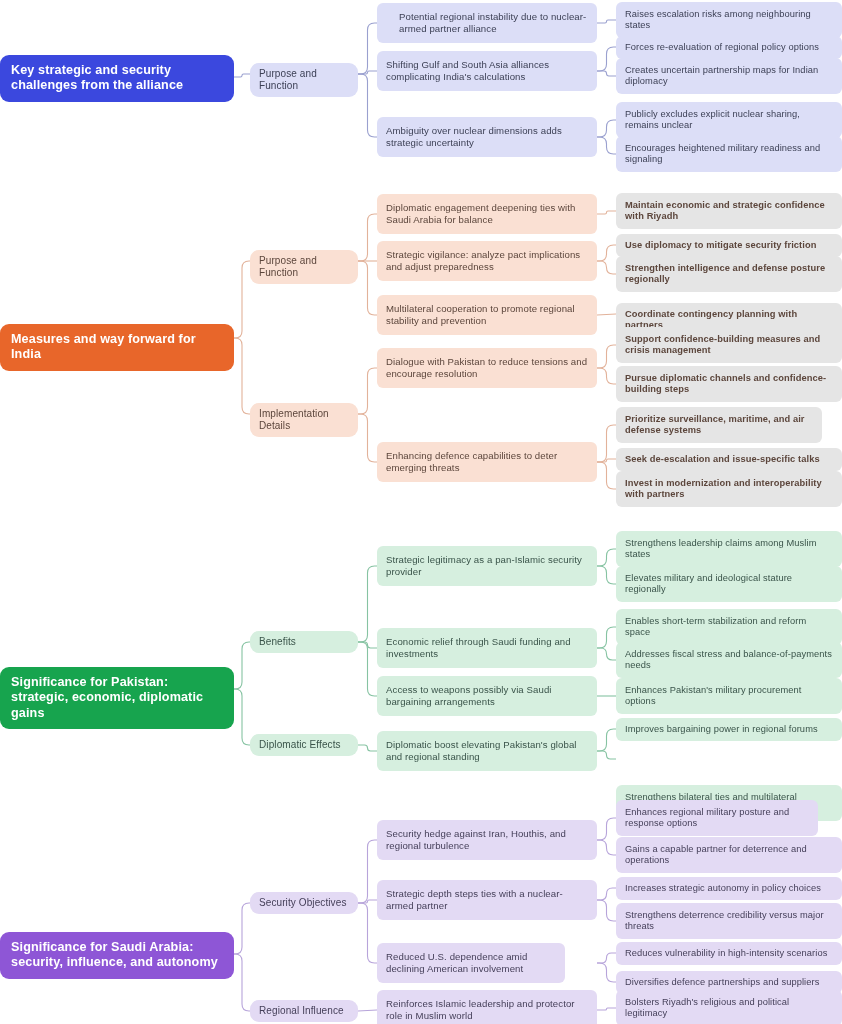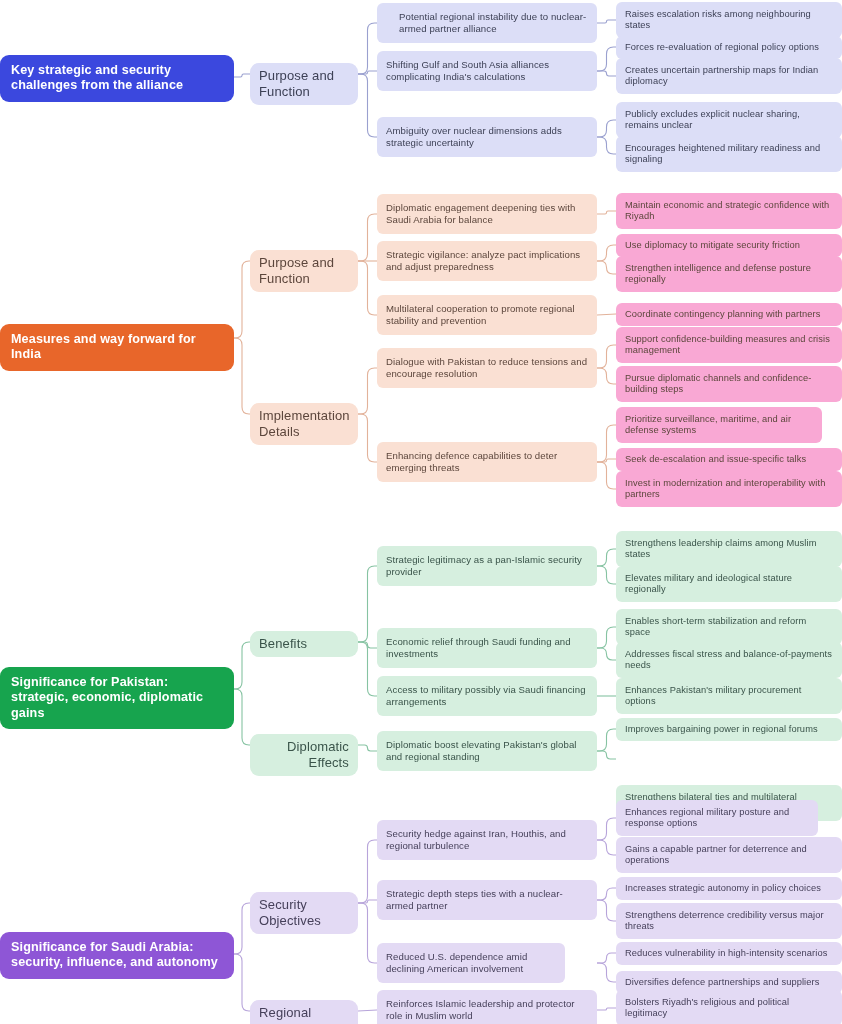--- a/index.html
+++ b/index.html
@@ -33,21 +33,21 @@
     z-index: 2;
   }
   .node.root {
     border-radius: 9px;
     font-weight: bold;
     font-size: 12.6px;
     color: #ffffff;
     padding: 8px 11px;
   }
   .node.lvl2 {
-    font-size: 13px;
+    font-size: 10px;
     justify-content: flex-start;
     border-radius: 9px;
     padding: 5px 9px;
   }
   .node.lvl3 {
     font-size: 9.6px;
     border-radius: 6px;
     padding: 6px 9px;
   }
   .node.lvl4 {
@@ -57,21 +57,21 @@
   }
   
   .b-root  { background: #3b48de; }
   .b-l2    { background: #dcdef7; color: #3d4156; }
   .b-l3    { background: #dcdef7; color: #3d4156; }
   .b-l4    { background: #dcdef7; color: #3d4156; }
   
   .o-root  { background: #e8662a; }
   .o-l2    { background: #fae0d3; color: #5c463c; }
   .o-l3    { background: #fae0d3; color: #5c463c; }
-  .o-l4    { background: #f9a8d4; color: #5c463c; }
+  .o-l4    { background: #e5e5e5; color: #5c463c; font-weight: bold; }
   
   .g-root  { background: #17a44e; }
   .g-l2    { background: #d6efdf; color: #3a544a; }
   .g-l3    { background: #d6efdf; color: #3a544a; }
   .g-l4    { background: #d6efdf; color: #3a544a; }
   
   .p-root  { background: #8e56d6; }
   .p-l2    { background: #e3daf4; color: #46405a; }
   .p-l3    { background: #e3daf4; color: #46405a; }
   .p-l4    { background: #e3daf4; color: #46405a; }
@@ -162,21 +162,21 @@
       <div class="node o-l4 lvl4" style="left: 616px; top: 448px; width: 226px; min-height: 22px;">Seek de-escalation and issue-specific talks</div>
       <div class="node o-l4 lvl4" style="left: 616px; top: 471px; width: 226px; min-height: 36px;">Invest in modernization and interoperability with partners</div>
       <div class="node g-root root" style="left: 0px; top: 667px; width: 234px; min-height: 44px;">Significance for Pakistan: strategic, economic, diplomatic gains</div>
       <div class="node g-l2 lvl2" style="left: 250px; top: 631px; width: 108px; min-height: 22px;">Benefits</div>
       <div class="node g-l3 lvl3" style="left: 377px; top: 546px; width: 220px; min-height: 40px;">Strategic legitimacy as a pan-Islamic security provider</div>
       <div class="node g-l4 lvl4" style="left: 616px; top: 531px; width: 226px; min-height: 36px;">Strengthens leadership claims among Muslim states</div>
       <div class="node g-l4 lvl4" style="left: 616px; top: 566px; width: 226px; min-height: 36px;">Elevates military and ideological stature regionally</div>
       <div class="node g-l3 lvl3" style="left: 377px; top: 628px; width: 220px; min-height: 40px;">Economic relief through Saudi funding and investments</div>
       <div class="node g-l4 lvl4" style="left: 616px; top: 609px; width: 226px; min-height: 36px;">Enables short-term stabilization and reform space</div>
       <div class="node g-l4 lvl4" style="left: 616px; top: 642px; width: 226px; min-height: 36px;">Addresses fiscal stress and balance-of-payments needs</div>
-      <div class="node g-l3 lvl3" style="left: 377px; top: 676px; width: 220px; min-height: 40px;">Access to military possibly via Saudi financing arrangements</div>
+      <div class="node g-l3 lvl3" style="left: 377px; top: 676px; width: 220px; min-height: 40px;">Access to weapons possibly via Saudi bargaining arrangements</div>
       <div class="node g-l4 lvl4" style="left: 616px; top: 678px; width: 226px; min-height: 36px;">Enhances Pakistan's military procurement options</div>
       <div class="node g-l2 lvl2" style="left: 250px; top: 734px; width: 108px; min-height: 22px; text-align: right;">Diplomatic Effects</div>
       <div class="node g-l3 lvl3" style="left: 377px; top: 731px; width: 220px; min-height: 40px;">Diplomatic boost elevating Pakistan's global and regional standing</div>
       <div class="node g-l4 lvl4" style="left: 616px; top: 718px; width: 226px; min-height: 22px;">Improves bargaining power in regional forums</div>
       <div class="node g-l4 lvl4" style="left: 616px; top: 741px; width: 226px; min-height: 36px; margin-top: 44px;">Strengthens bilateral ties and multilateral leverage</div>
       <div class="node p-root root" style="left: 0px; top: 932px; width: 234px; min-height: 44px;">Significance for Saudi Arabia: security, influence, and autonomy</div>
       <div class="node p-l2 lvl2" style="left: 250px; top: 892px; width: 108px; min-height: 22px;">Security Objectives</div>
       <div class="node p-l3 lvl3" style="left: 377px; top: 820px; width: 220px; min-height: 40px;">Security hedge against Iran, Houthis, and regional turbulence</div>
       <div class="node p-l4 lvl4" style="left: 616px; top: 800px; width: 202px; min-height: 36px;">Enhances regional military posture and response options</div>
       <div class="node p-l4 lvl4" style="left: 616px; top: 837px; width: 226px; min-height: 36px;">Gains a capable partner for deterrence and operations</div>

